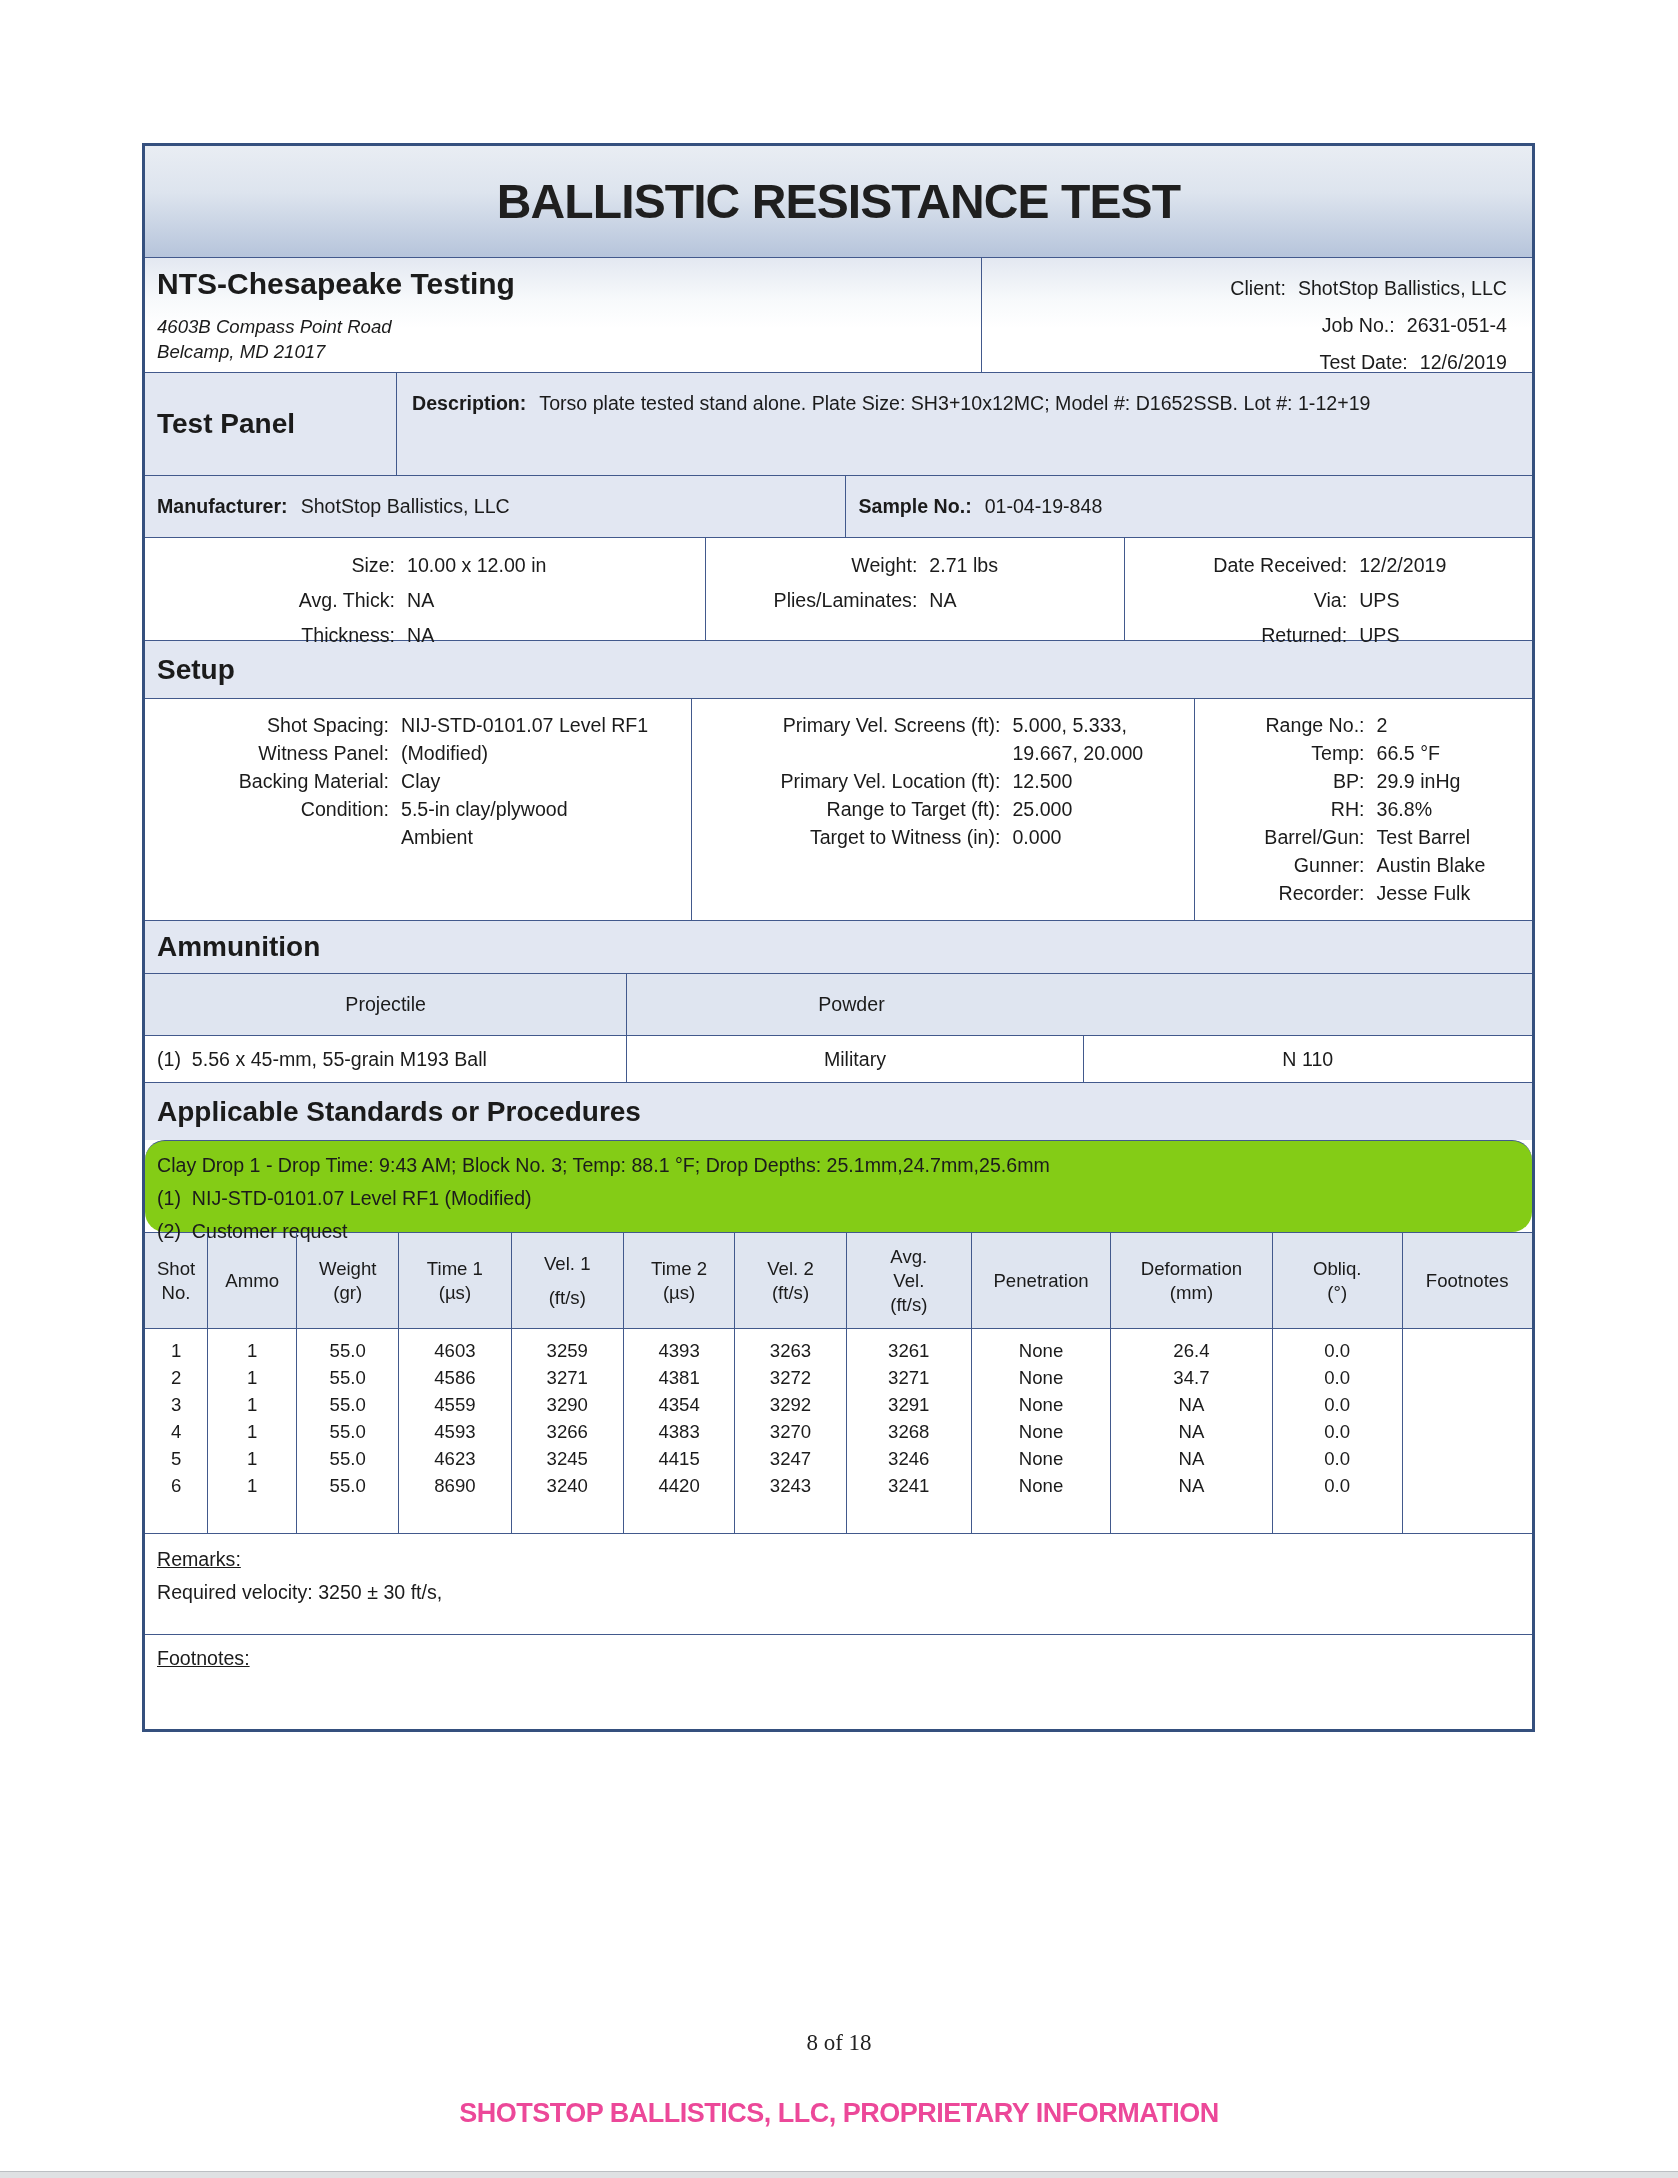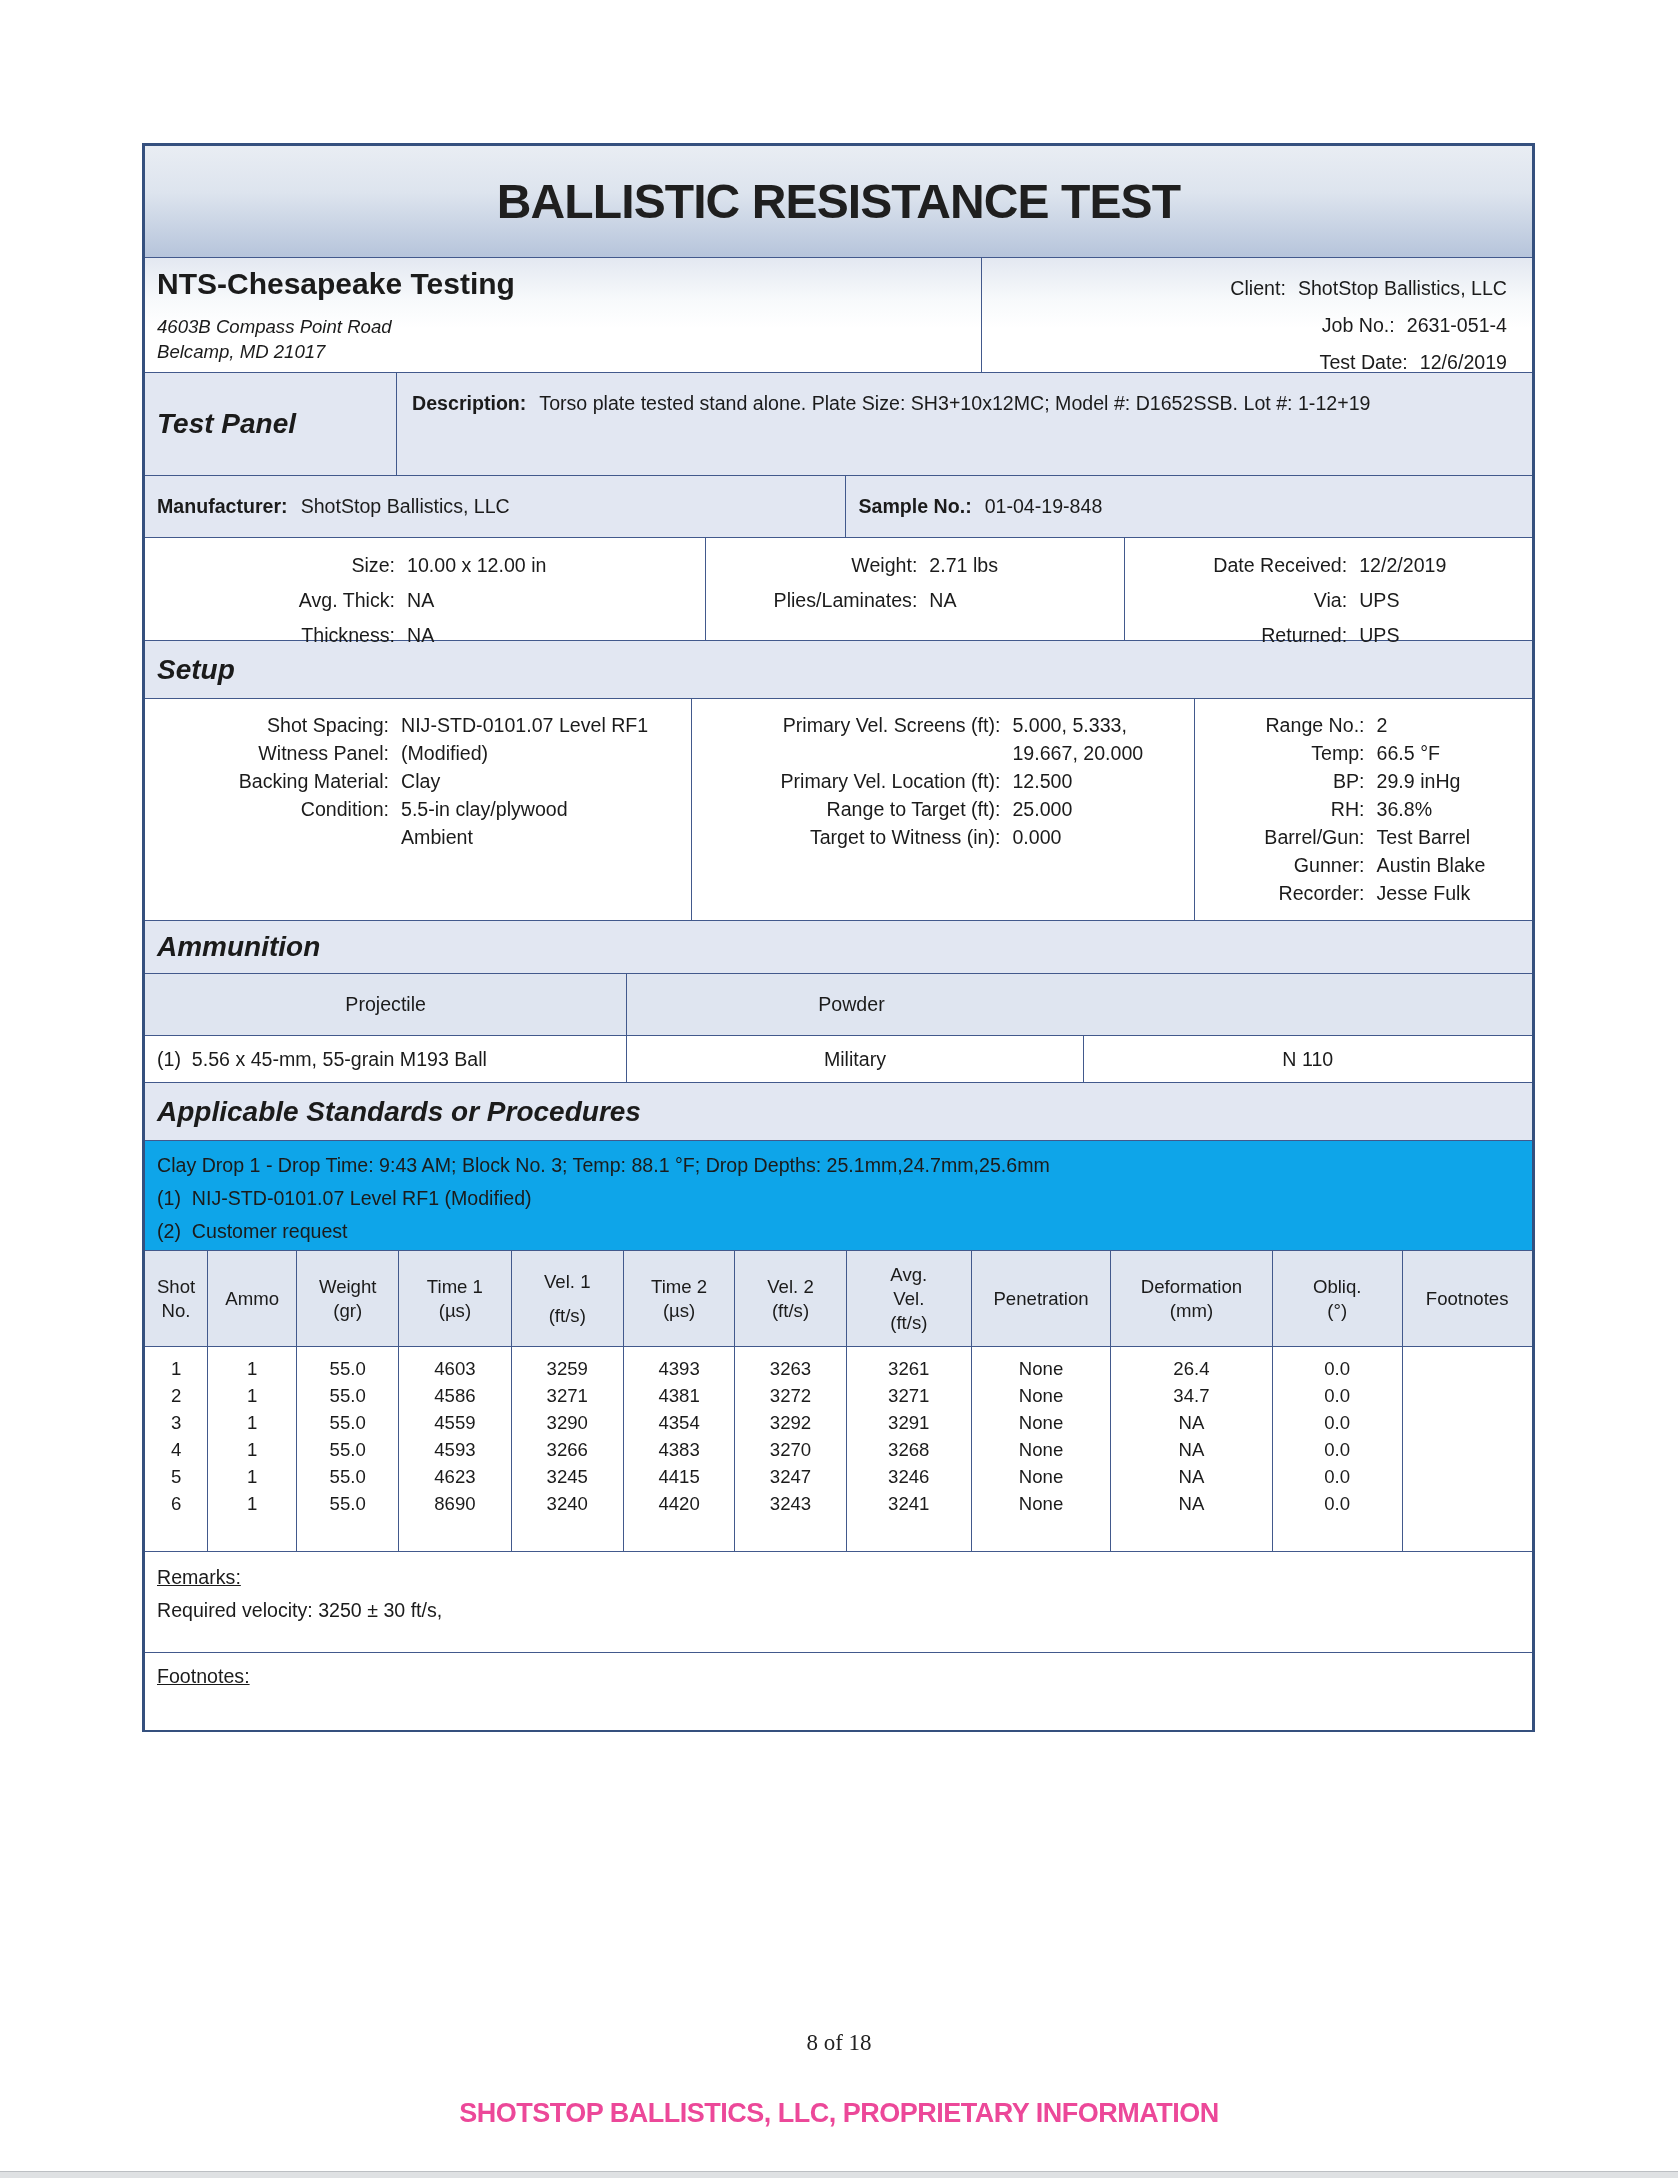--- a/index.html
+++ b/index.html
@@ -36,21 +36,21 @@
   .org-left { width: 60.3%; padding: 9.3px 0 0 12px; }
   .org-name { font-size: 30px; font-weight: 700; margin-bottom: 13px; }
   .org-addr { font-size: 18.6px; font-style: italic; line-height: 25px; }
   .org-right { width: 39.7%; padding: 12px 25px 0 0; }
   .client-line { display: flex; justify-content: flex-end; font-size: 19.6px; line-height: 37px; }
   .client-line .kv-label { margin-right: 12px; }
 
   
   .r-panel { height: 103px; background: #e2e7f2; }
   .panel-left { width: 18.1%; display: flex; align-items: center; padding-left: 12px; }
-  .sec-title { font-size: 28px; font-weight: 700; font-style: italic; }
+  .sec-title { font-size: 28px; font-weight: 700; }
   .panel-right { width: 81.9%; padding: 16px 56px 0 15px; font-size: 19.6px; line-height: 29px; }
   .desc-label { font-weight: 700; margin-right: 13px; }
 
   
   .r-manu { height: 62px; background: #e2e7f2; align-items: center; font-size: 19.6px; }
   .manu-left { width: 50.5%; padding-left: 12px; display: flex; align-items: center; }
   .manu-right { width: 49.5%; padding-left: 12px; display: flex; align-items: center; }
 
   
   .r-details { height: 103px; background: #ffffff; }
@@ -78,21 +78,21 @@
   
   .r-ammo-th { height: 62px; background: #dfe5f0; }
   .ammo-c { display: flex; align-items: center; justify-content: center; font-size: 19.6px; }
   .ammo-c1 { width: 34.7%; }
   .ammo-c2 { width: 32.9%; }
   .ammo-c3 { width: 32.4%; }
   .r-ammo-tr { height: 47px; background: #ffffff; }
   .ammo-proj { justify-content: flex-start; padding-left: 12px; }
 
   
-  .r-std-c { height: 110px; display: block; background: #0ea5e9; padding: 8.4px 0 0 12px; }
+  .r-std-c { height: 92px; display: block; background: #84cc16; padding: 8.4px 0 0 12px; border-radius: 20px; }
   .std-line { font-size: 19.6px; line-height: 33px; white-space: pre-wrap; }
 
   
   .r-shot-th { height: 96px; background: #dfe5f0; }
   .th-c { display: flex; flex-direction: column; align-items: center; justify-content: center;
     font-size: 18.6px; line-height: 24px; text-align: center; }
   .r-shot-body { height: 205px; background: #ffffff; }
   .tcol { display: flex; flex-direction: column; padding-top: 8.4px; }
   .tcell { font-size: 18.6px; line-height: 27px; text-align: center; min-height: 27px; }
 

